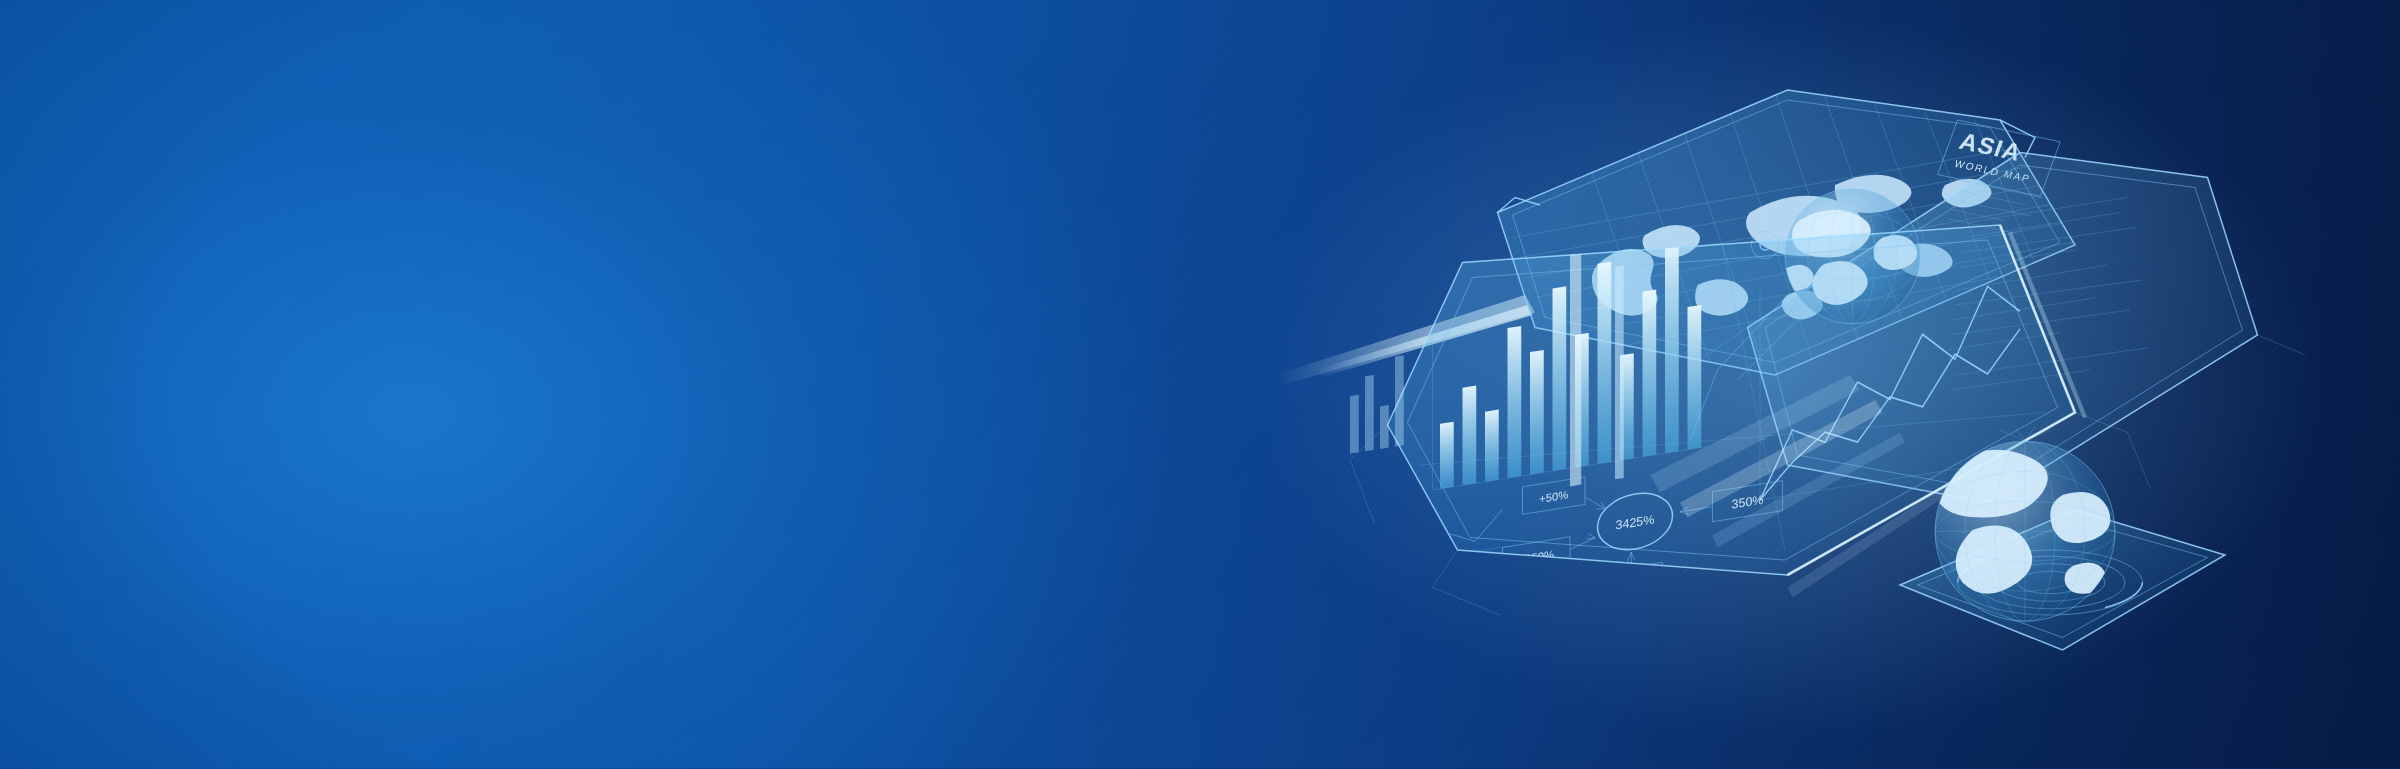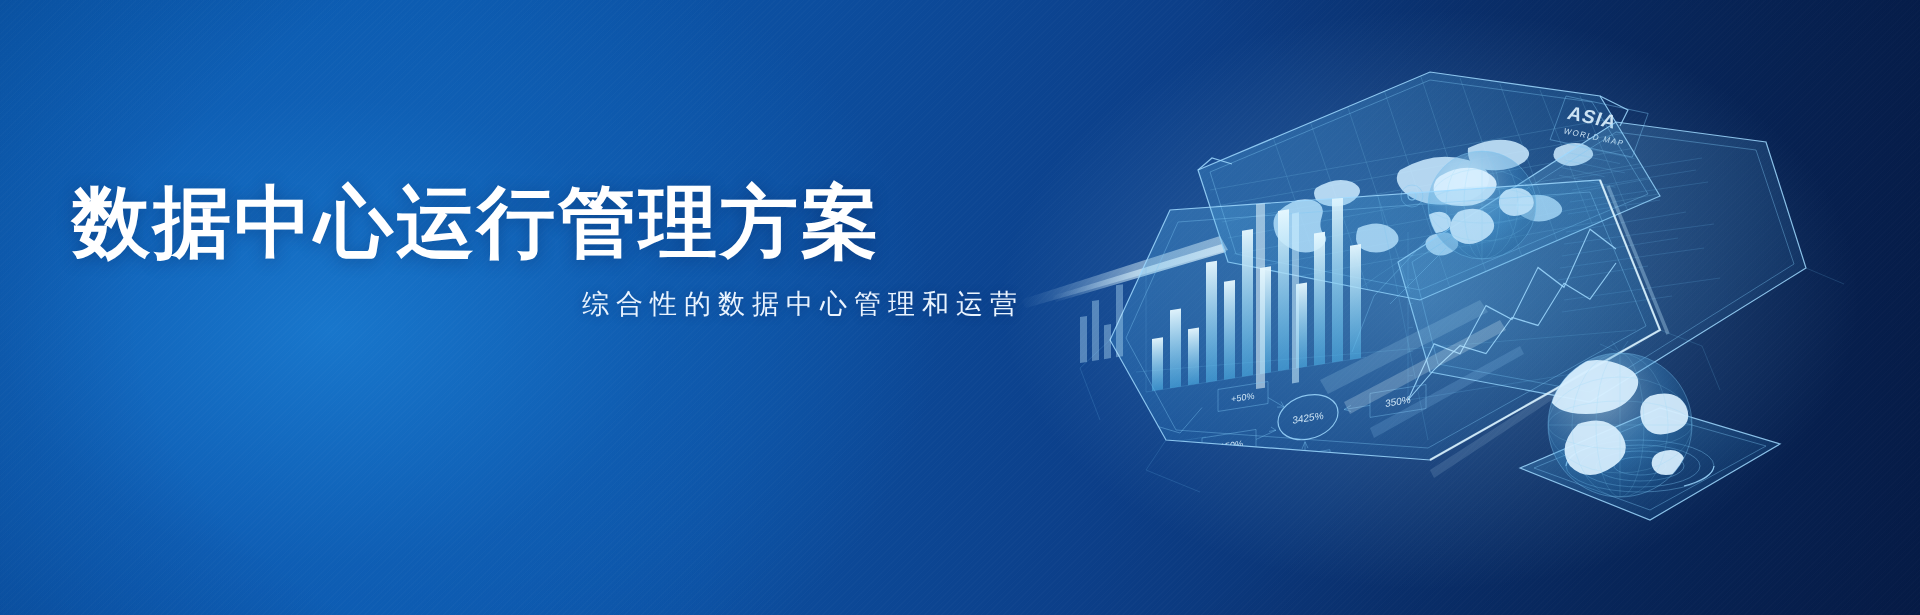--- a/index.html
+++ b/index.html
@@ -413,19 +413,15 @@
       <g class="hl-faint">
         <path d="M150,340 L120,368 L140,420"></path>
         <path d="M206,440 L186,470 L240,492"></path>
         <path d="M700,330 L742,346 L760,390"></path>
         <path d="M846,268 L884,284"></path>
         <path d="M438,262 L400,288"></path>
       </g>
     </svg>
   </div>
 
-  <div id="text-block">
-    <div id="main-title">数据中心运行管理方案</div>
-    <div id="sub-title">综合性的数据中心管理和运营</div>
-  </div>
 
   <div class="vignette"></div>
 </div>
 
 </body></html>

